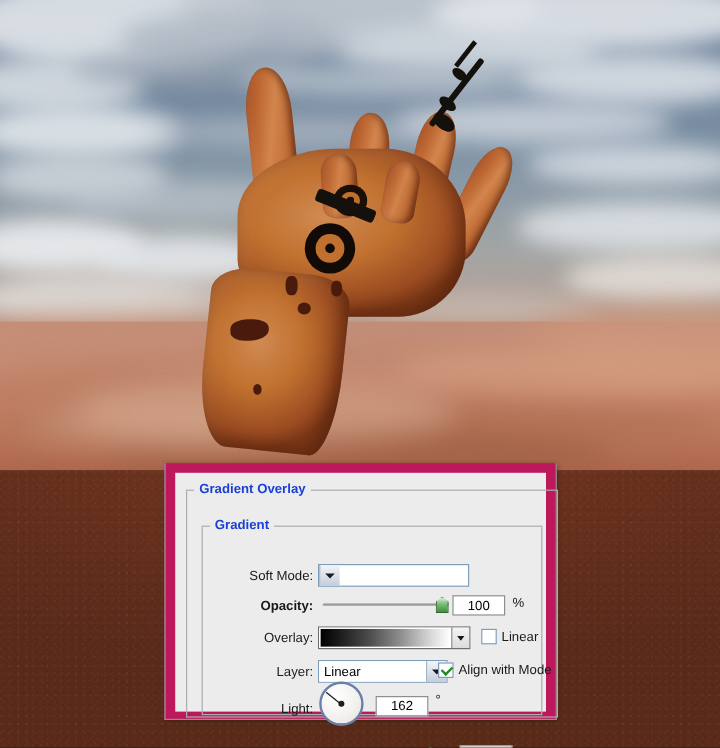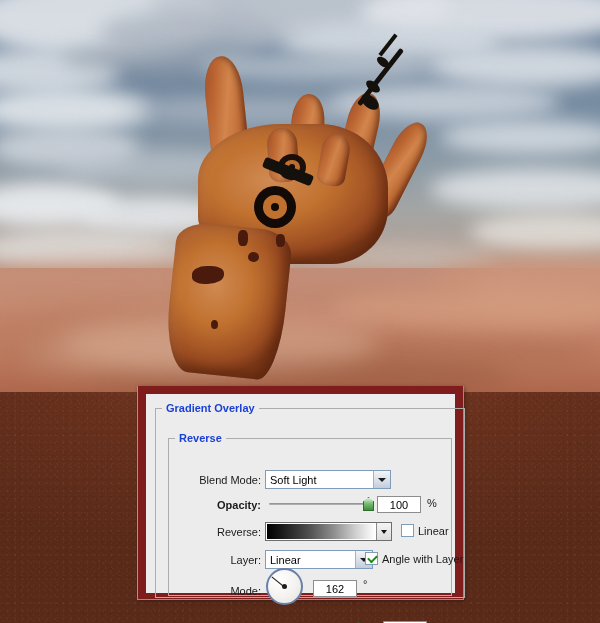--- a/index.html
+++ b/index.html
@@ -87,21 +87,21 @@
   }
   .gear::after{
     content:""; position:absolute; inset:40%; border-radius:50%;
     background:#120a06;
   }
   .spike { position:absolute; background:#14100c; }
 
   
   #dialog {
     position:absolute; left:137px; top:386px; width:327px; height:214px;
-    background:#7f1d1d;
+    background:#be185d;
     border-left:1px solid #9a9a9a;
     border-right:1px solid #8f8f8f;
     border-bottom:1px solid #8f8f8f;
     box-shadow:1px 1px 4px rgba(0,0,0,.35);
     font-size:11px; color:#111;
   }
   .outerpanel{
     position:absolute; left:8px; top:8px; right:8px; bottom:6px;
     background:#ececec;
   }
@@ -292,63 +292,62 @@
   <div class="lowerband"></div>
 </div>
 
 <div id="dialog">
   <div class="outerpanel">
 
     <fieldset class="grp" id="grpOverlay">
       <legend>Gradient Overlay</legend>
 
       <fieldset class="grp" id="grpGradient">
-        <legend>Reverse</legend>
-
-        <div class="lbl" style="left:-4px; top:30px; width:96px;">Blend Mode:</div>
+        <legend>Gradient</legend>
+
+        <div class="lbl" style="left:-4px; top:30px; width:96px;">Soft Mode:</div>
         <div class="combo" style="left:96px; top:26px; width:126px;">
-          <div class="val">Soft Light</div>
           <div class="btn">
               <div class="chev"></div>
             </div>
         </div>
 
         <div class="lbl" style="left:-4px; top:55px; width:96px;font-weight:bold;">Opacity:</div>
         <div class="slider" style="left:100px; top:52px; width:105px;">
           <div class="strack"></div>
           <div class="sthumb" style="left:94px;"></div>
         </div>
         <div class="txt" style="left:208px; top:52px; width:44px;">100</div>
         <div class="unit" style="left:258px; top:53px;">%</div>
 
-        <div class="lbl" style="left:-4px; top:82px; width:96px;">Reverse:</div>
+        <div class="lbl" style="left:-4px; top:82px; width:96px;">Overlay:</div>
         <div class="gradwrap" style="left:96px; top:78px; width:127px;">
           <div class="gradswatch"></div>
           <div class="gradbtn">
               <div class="chev-sm"></div>
             </div>
         </div>
         <div class="cbwrap" style="left:232px; top:80px;">
           <div class="cbox"></div>
           <span class="cblabel">Linear</span>
         </div>
 
         <div class="lbl" style="left:-4px; top:110px; width:96px;">Layer:</div>
         <div class="combo" style="left:96px; top:106px; width:108px;">
           <div class="val">Linear</div>
           <div class="btn">
               <div class="chev"></div>
             </div>
         </div>
         <div class="cbwrap" style="left:196px; top:108px;">
           <div class="cbox on"></div>
-          <span class="cblabel">Angle with Layer</span>
-        </div>
-
-        <div class="lbl" style="left:-4px; top:141px; width:96px;">Mode:</div>
+          <span class="cblabel">Align with Mode</span>
+        </div>
+
+        <div class="lbl" style="left:-4px; top:141px; width:96px;">Light:</div>
         <div class="dial" style="left:97px; top:124px;">
           <div class="dialneedle" style="transform:rotate(219deg);"></div>
           <div class="dialdot"></div>
         </div>
         <div class="txt" style="left:144px; top:136px; width:44px;">162</div>
         <div class="unit" style="left:194px; top:134px;">°</div>
 
         <div class="slider" style="left:100px; top:177px; width:105px;">
 
           <div class="sthumb" style="left:84px;"></div>

